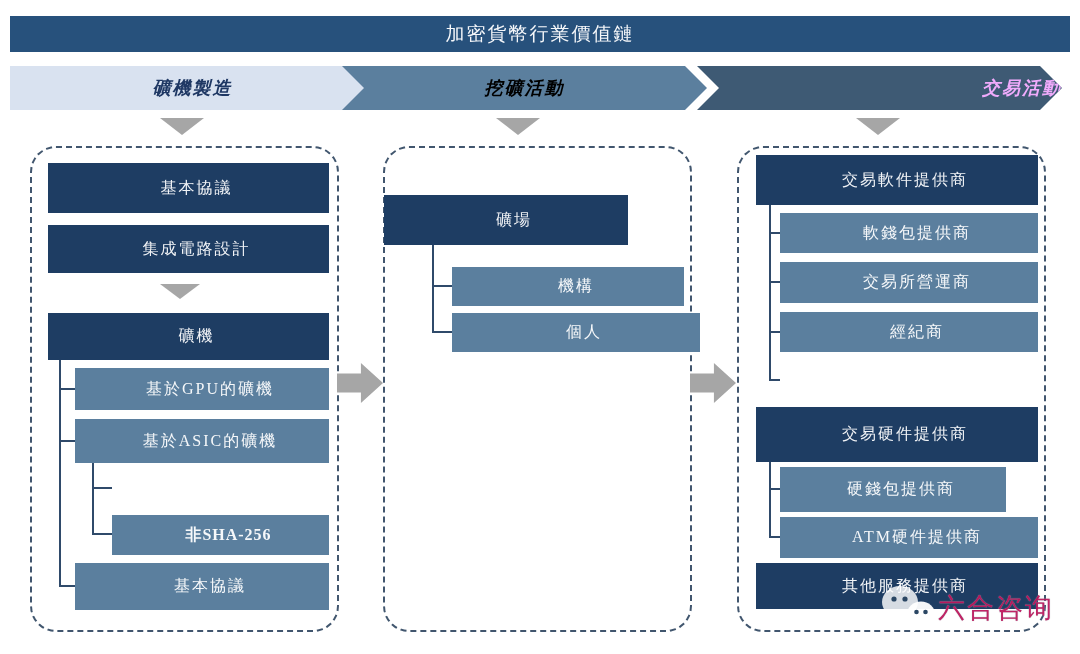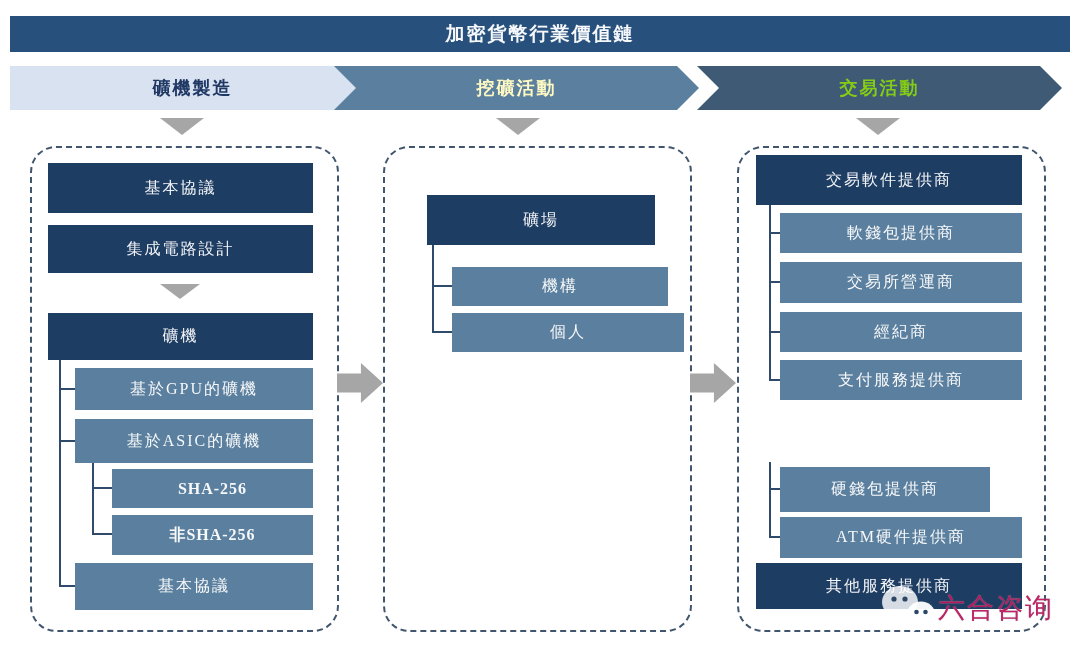--- a/index.html
+++ b/index.html
@@ -5,43 +5,43 @@
   html,body{margin:0;padding:0;background:#ffffff;}
   .canvas{
     position:relative;width:1080px;height:654px;background:#ffffff;overflow:hidden;
     font-family:"Liberation Serif","DejaVu Serif",serif;
   }
   
   .titlebar{
     position:absolute;left:10px;top:16px;width:1060px;height:36px;
     background:#27517C;display:flex;align-items:center;justify-content:center;
   }
-  .titlebar span{color:#f5f7fa;font-size:19px;font-weight:700;letter-spacing:2px;}
+  .titlebar span{color:#f5f7fa;font-size:19px;font-weight:400;letter-spacing:2px;}
   
   .chev{position:absolute;top:66px;height:44px;display:flex;align-items:center;justify-content:center;
-        font-size:18px;letter-spacing:2px;font-weight:600;}
+        font-size:18px;letter-spacing:2px;font-weight:600;font-style:italic;}
   .chev-head{clip-path:polygon(0 0,calc(100% - 22px) 0,100% 50%,calc(100% - 22px) 100%,0 100%);}
   .chev-notch{clip-path:polygon(0 0,calc(100% - 22px) 0,100% 50%,calc(100% - 22px) 100%,0 100%,22px 50%);}
   .chev1{left:10px;width:365px;background:#D9E2F0;color:#1F3864;}
-  .chev2{left:334px;width:365px;background:#5B7F9E;color:#fef9c3;}
-  .chev3{left:697px;width:365px;background:#3E5A74;color:#84cc16;}
+  .chev2{left:342px;width:365px;background:#5B7F9E;color:#000000;}
+  .chev3{left:697px;width:365px;background:#3E5A74;color:#f0abfc;justify-content:flex-end;}
   
   .tri{position:absolute;background:#A6A6A6;clip-path:polygon(0 0,100% 0,50% 100%);}
   .tri.stage{width:44px;height:17px;top:118px;}
   .tri.s1{left:160px;} .tri.s2{left:496px;} .tri.s3{left:856px;}
   .tri.inner{width:40px;height:15px;left:160px;top:284px;}
   .flow-arrow{position:absolute;top:363px;width:46px;height:40px;background:#A6A6A6;
     clip-path:polygon(0 26%,52% 26%,52% 0,100% 50%,52% 100%,52% 74%,0 74%);}
   .fa1{left:337px;} .fa2{left:690px;}
   
   .pane{position:absolute;top:146px;width:305px;height:482px;border:2px dashed #41566E;border-radius:26px;}
   .paneA{left:30px;} .paneB{left:383px;} .paneC{left:737px;}
   
   .box{position:absolute;display:flex;align-items:center;justify-content:center;
-       font-size:16px;letter-spacing:2px;}
+       font-size:16px;letter-spacing:2px;padding-left:16px;}
   .box.dark{background:#1E3D63;color:#f2f4f7;}
   .box.mid{background:#5B7F9E;color:#f6f8fa;}
   .box.latin{font-weight:bold;letter-spacing:1px;}
   
   .vline,.hline{position:absolute;background:#2F4A6A;}
   .vline{width:2px;} .hline{height:2px;}
   
   .watermark{position:absolute;left:878px;top:580px;width:180px;height:66px;z-index:5;}
   .wm-text{position:absolute;left:60px;top:10px;font-size:27px;letter-spacing:2px;
     color:#be185d;opacity:.95;text-shadow:0 0 1px #9aa4ae;font-family:"Liberation Sans","DejaVu Sans",sans-serif;}
@@ -83,42 +83,39 @@
   <div class="tri inner"></div>
   <div class="box dark" style="left:48px;top:313px;width:265px;height:47px">
     <span>礦機</span>
   </div>
   <div class="box mid" style="left:75px;top:368px;width:238px;height:42px">
     <span>基於GPU的礦機</span>
   </div>
   <div class="box mid" style="left:75px;top:419px;width:238px;height:44px">
     <span>基於ASIC的礦機</span>
   </div>
-  <div class="box mid latin" style="left:112px;top:469px;width:201px;height:39px">
-    <span>SHA-256</span>
-  </div>
   <div class="box mid latin" style="left:112px;top:515px;width:201px;height:40px">
     <span>非SHA-256</span>
   </div>
   <div class="box mid" style="left:75px;top:563px;width:238px;height:47px">
     <span>基本協議</span>
   </div>
 
   <div class="vline" style="left:59px;top:360px;height:227px"></div>
   <div class="hline" style="left:59px;top:388px;width:16px"></div>
   <div class="hline" style="left:59px;top:440px;width:16px"></div>
   <div class="hline" style="left:59px;top:585px;width:16px"></div>
   <div class="vline" style="left:92px;top:463px;height:72px"></div>
   <div class="hline" style="left:92px;top:487px;width:20px"></div>
   <div class="hline" style="left:92px;top:533px;width:20px"></div>
 
   <div class="flow-arrow fa1"></div>
   <div class="flow-arrow fa2"></div>
 
-  <div class="box dark" style="left:427px;top:195px;width:228px;height:50px">
+  <div class="box dark" style="left:384px;top:195px;width:228px;height:50px">
     <span>礦場</span>
   </div>
   <div class="box mid" style="left:452px;top:267px;width:216px;height:39px">
     <span>機構</span>
   </div>
   <div class="box mid" style="left:452px;top:313px;width:232px;height:39px">
     <span>個人</span>
   </div>
 
   <div class="vline" style="left:432px;top:245px;height:88px"></div>
@@ -130,22 +127,22 @@
   </div>
   <div class="box mid" style="left:780px;top:213px;width:242px;height:40px">
     <span>軟錢包提供商</span>
   </div>
   <div class="box mid" style="left:780px;top:262px;width:242px;height:41px">
     <span>交易所營運商</span>
   </div>
   <div class="box mid" style="left:780px;top:312px;width:242px;height:40px">
     <span>經紀商</span>
   </div>
-  <div class="box mid" style="left:780px;top:360px;width:242px;height:40px">
-    <span>支付服務提供商</span>
+  <div class="box dark" style="left:756px;top:407px;width:266px;height:55px">
+    <span>交易硬件提供商</span>
   </div>
   <div class="box mid" style="left:780px;top:467px;width:210px;height:45px">
     <span>硬錢包提供商</span>
   </div>
   <div class="box mid" style="left:780px;top:517px;width:242px;height:41px">
     <span>ATM硬件提供商</span>
   </div>
   <div class="box dark" style="left:756px;top:563px;width:266px;height:46px">
     <span>其他服務提供商</span>
   </div>

